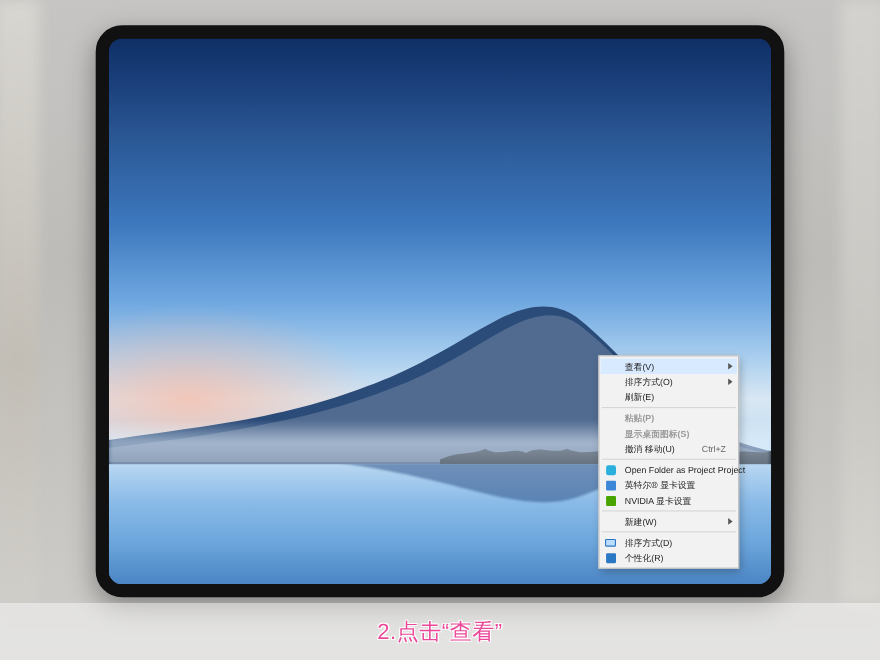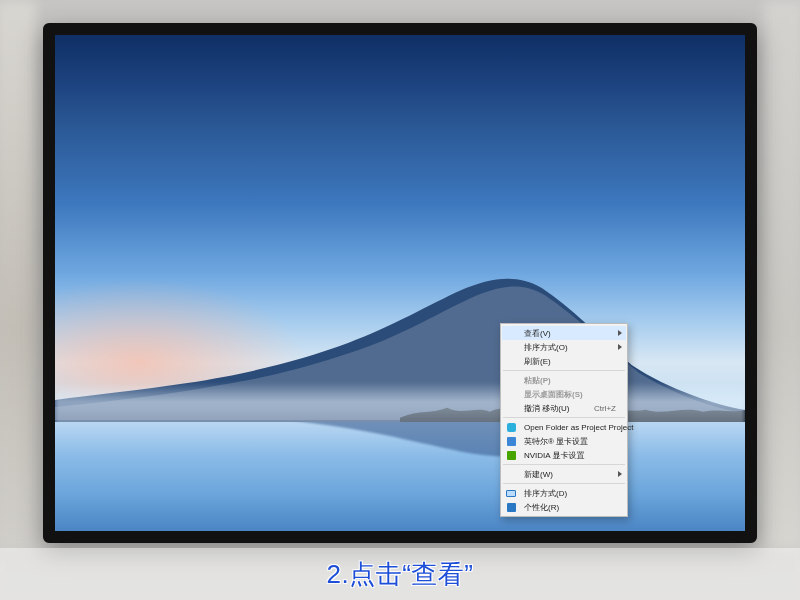--- a/index.html
+++ b/index.html
@@ -3,24 +3,24 @@
 <meta charset="utf-8">
 <style>
   * { margin: 0; padding: 0; box-sizing: border-box; }
   html, body { width: 800px; height: 600px; overflow: hidden; font-family: "Segoe UI", "Microsoft YaHei", sans-serif; }
   body {
     background: linear-gradient(180deg, #c6c5c3 0%, #bdbcb9 40%, #cecdca 100%);
     display: flex; align-items: center; justify-content: center;
     position: relative;
   }
   .monitor {
-    width: 714px; height: 520px;
+    width: 626px; height: 520px;
     background: #0a0a0a;
     border: 12px solid #111;
-    border-radius: 6px;
+    border-radius: 24px;
     position: relative;
     margin-top: -34px;
     box-shadow: 0 8px 24px rgba(0,0,0,.35), inset 0 0 6px rgba(255,255,255,.05);
     overflow: hidden;
   }
   .screen {
     position: absolute; inset: 0;
     overflow: hidden;
   }
   
@@ -109,22 +109,22 @@
 
   #ctx-main { top: 288px; left: 445px; width: 128px; }
   #ctx-sub  { top: 288px; left: 573px; width: 98px; }
 
   
   .caption {
     position: absolute; left: 0; right: 0; bottom: 0; height: 52px;
     background: rgba(255,255,255,.45);
     backdrop-filter: blur(2px);
     display:flex; align-items:center; justify-content:center;
-    color: #1d4ed8;
-    font-size: 26px;
+    color: #ec4899;
+    font-size: 20px;
     letter-spacing: .5px;
     text-shadow: 1px 1px 0 rgba(255,255,255,.9), -1px -1px 0 rgba(255,255,255,.9), -1px 1px 0 rgba(255,255,255,.9), 1px -1px 0 rgba(255,255,255,.9);
   }
 
   
   .bg-blur-left, .bg-blur-right {
     position:absolute; top:0; bottom:52px; width:40px;
     filter: blur(6px);
   }
   .bg-blur-left { left:-4px; background: linear-gradient(180deg,#d8d6d1,#c2beb6 60%,#d0cec9);}

